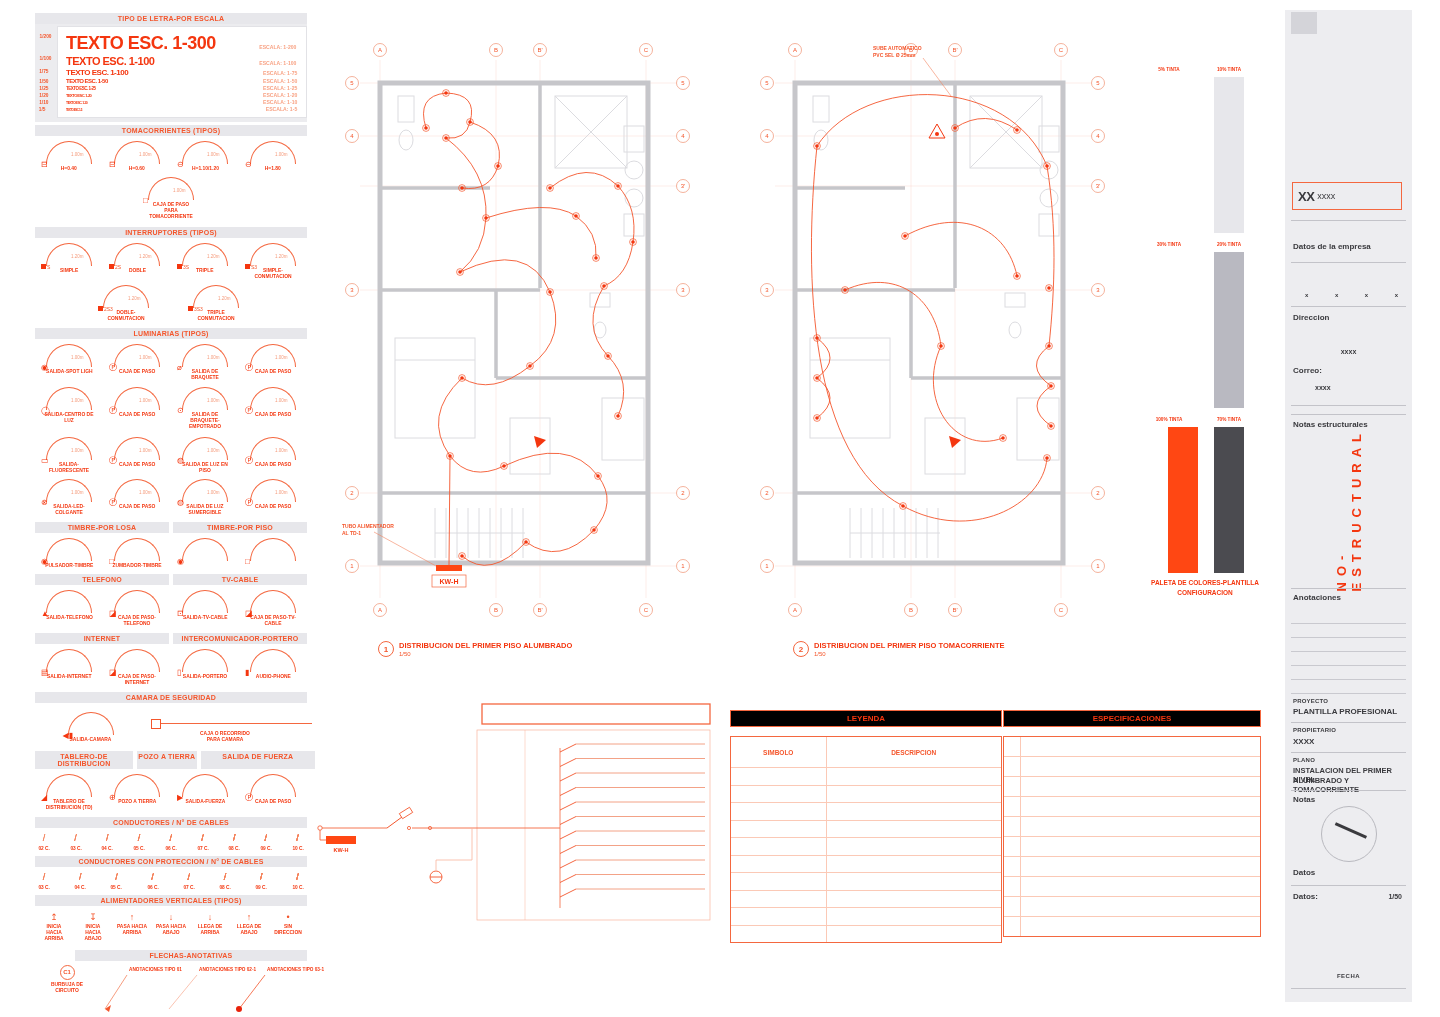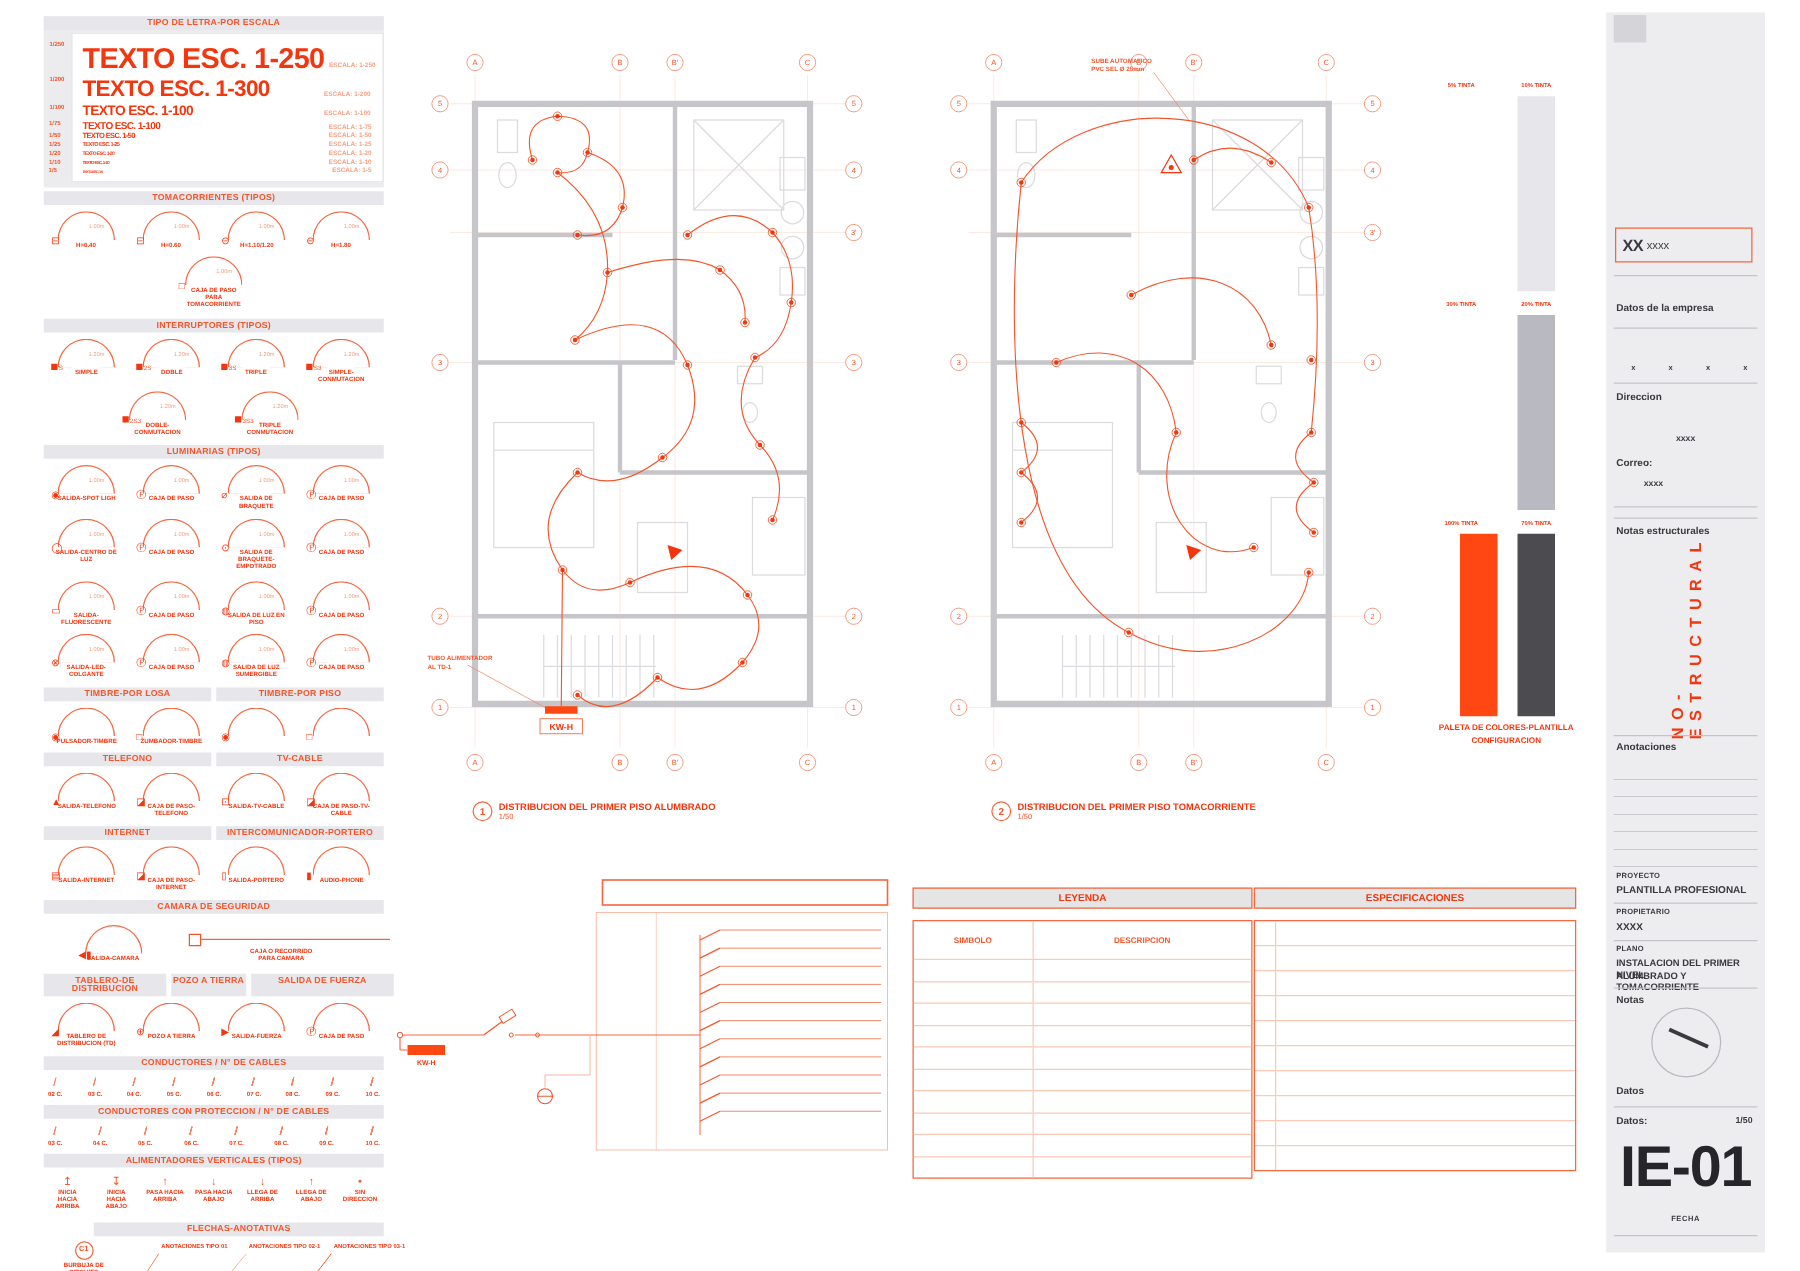--- a/index.html
+++ b/index.html
@@ -55,21 +55,21 @@
   
   .plan-svg{position:absolute;}
   .plan-title{position:absolute;display:flex;align-items:flex-start;gap:5px;}
   .pt-bubble{width:14px;height:14px;border:1px solid #f4673f;border-radius:50%;color:#f4562c;
              font-size:8px;font-weight:bold;display:flex;align-items:center;justify-content:center;}
   .pt-text .t{color:#f4360f;font-weight:bold;font-size:7.5px;}
   .pt-text .s{color:#f4562c;font-size:6px;margin-top:1px;}
   
   .tblwrap{position:absolute;}
   .tbl-title{border:1.5px solid #f4673f;color:#f4360f;font-weight:bold;font-size:8px;
-             text-align:center;padding:3px 0;background:#e5e5e5;}
+             text-align:center;padding:3px 0;background:#000000;}
   .tbl{border:1px solid #f4673f;margin-top:9px;background:#fff;}
   .tr{display:flex;border-top:1px solid #fbc9b6;}
   .tr:first-child{border-top:none;}
   .td{box-sizing:border-box;border-left:1px solid #fbc9b6;}
   .td:first-child{border-left:none;}
   .th-txt{color:#f4562c;font-weight:bold;font-size:6.5px;text-align:center;
           display:flex;align-items:center;justify-content:center;}
   
   .pal-label{position:absolute;font-size:6px;transform:scale(.78);transform-origin:center;
              color:#f4360f;font-weight:bold;text-align:center;width:60px;}
@@ -110,25 +110,20 @@
 </style>
 </head>
 <body>
 
 <div class="sheet">
 
   <div class="sidebar" id="sidebar">
       <div class="scale-panel">
         <div class="sec-header">TIPO DE LETRA-POR ESCALA</div>
         <div class="scale-body">
-          <div class="scale-row">
-            <span class="scale-tag">1/250</span>
-            <span class="txt" style="font-size: 23px;">TEXTO ESC. 1-250</span>
-            <span class="rt">ESCALA: 1-250</span>
-          </div>
           <div class="scale-row">
             <span class="scale-tag">1/200</span>
             <span class="txt" style="font-size: 18px;">TEXTO ESC. 1-300</span>
             <span class="rt">ESCALA: 1-200</span>
           </div>
           <div class="scale-row">
             <span class="scale-tag">1/100</span>
             <span class="txt" style="font-size: 11px;">TEXTO ESC. 1-100</span>
             <span class="rt">ESCALA: 1-100</span>
           </div>
@@ -1167,17 +1162,16 @@
     <div class="tb-compass">
       <div class="tb-needle"></div>
     </div>
 
     <div class="tb-label" style="top:858px">Datos</div>
     <div class="tb-line" style="top:875px"></div>
 
     <div class="tb-label" style="top:882px">Datos:</div>
     <div class="tb-escala-val" style="top:883px">1/50</div>
 
-    <div class="tb-sheetcode">IE-01</div>
     <div class="tb-fecha">FECHA</div>
     <div class="tb-line" style="top:978px"></div>
   </div>
 </div>
 
 </body></html>

